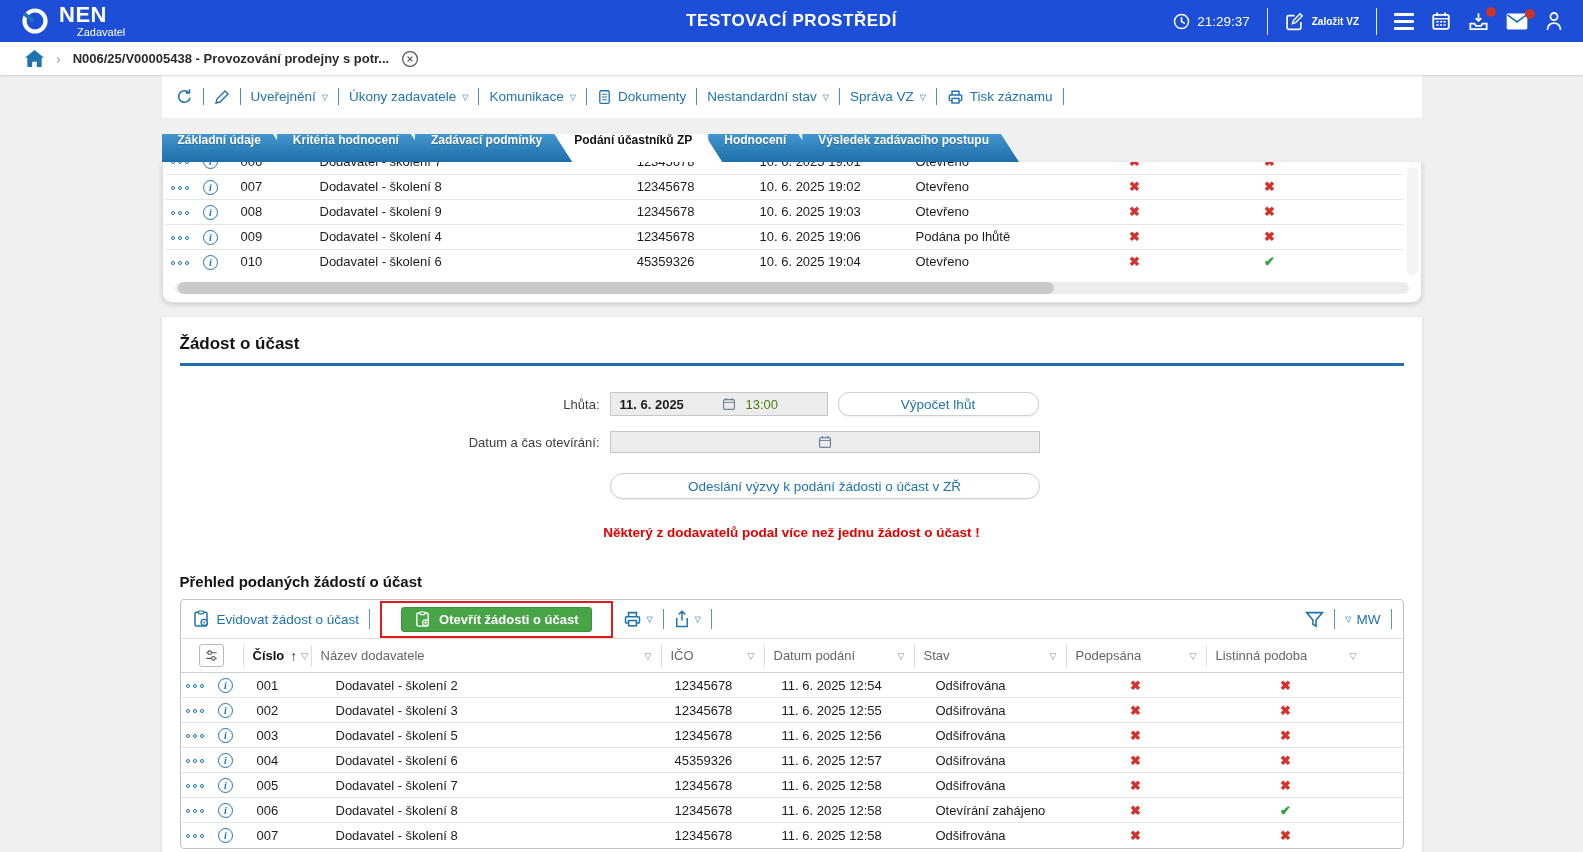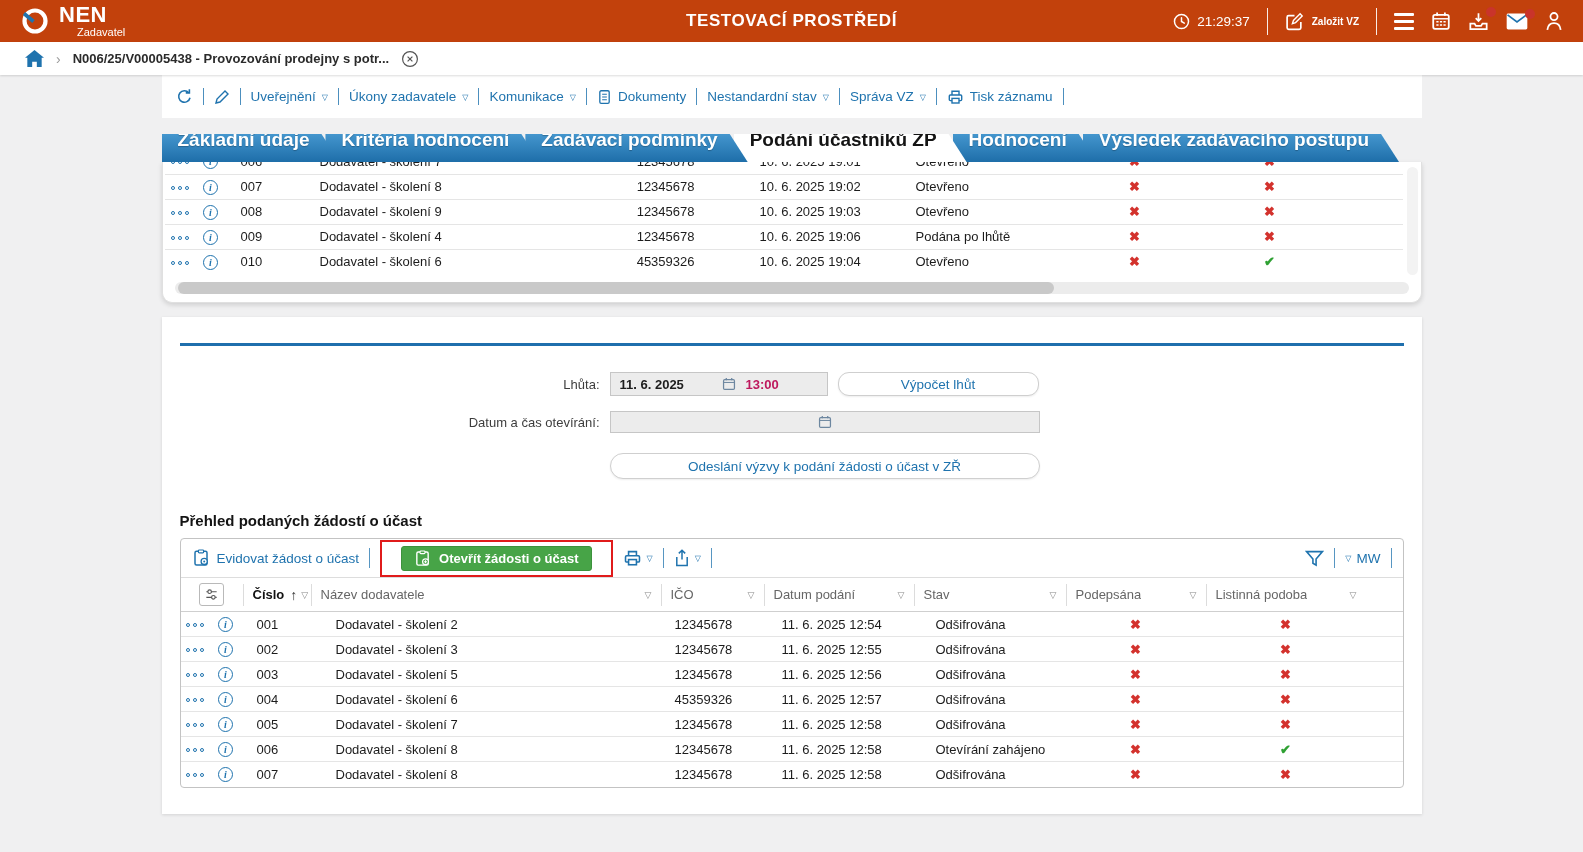--- a/index.html
+++ b/index.html
@@ -1,21 +1,21 @@
 <!DOCTYPE html>
 <html lang="cs"><head>
 <meta charset="utf-8">
 <title>NEN</title>
 <style>
   *{box-sizing:border-box;margin:0;padding:0}
   html,body{width:1583px;height:852px}
   body{background:#f0f0f1;font-family:"Liberation Sans",sans-serif;font-size:13px;color:#1c1c1c;overflow:hidden}
 
   
-  .topbar{height:42px;background:#c2410c;display:flex;align-items:center;color:#fff;padding:8px 20px;position:relative}
+  .topbar{height:42px;background:#1d4ed8;display:flex;align-items:center;color:#fff;padding:8px 20px;position:relative}
   .logo{display:flex;align-items:center;gap:9px;z-index:2}
   .brand-col{display:flex;flex-direction:column;line-height:1}
   .brand{font-size:22px;font-weight:bold;letter-spacing:.5px}
   .brand-sub{font-size:11px;margin:1px 0 0 18px}
   .env-title{position:absolute;left:0;right:0;text-align:center;font-size:17px;font-weight:bold;letter-spacing:.6px}
   .top-right{margin-left:auto;display:flex;align-items:center;gap:17px;z-index:2}
   .vdiv{width:1px;height:27px;background:rgba(255,255,255,.9)}
   .clock-grp{display:flex;align-items:center;gap:7px;font-size:13.5px}
   .zalozit{display:flex;align-items:center;gap:8px;font-size:10px;font-weight:bold;cursor:pointer}
   .top-ic{position:relative;display:flex;align-items:center;cursor:pointer}
@@ -31,21 +31,21 @@
   .page{width:1260px;margin:0 auto}
 
   
   .bar-toolbar{background:#fff;height:43px;display:flex;align-items:center;padding:0 14px;gap:10px}
   .tb-item{color:#1f73ae;font-size:13.5px;display:flex;align-items:center;gap:6px;cursor:pointer;white-space:nowrap}
   .caret{font-size:8px;color:#1f73ae;padding-top:1px}
   .tb-sep{width:1px;height:17px;background:#1f73ae;opacity:.8}
 
   
   .tabband{height:44px;display:flex;align-items:flex-end}
-  .tab{height:28px;display:flex;align-items:center;background:linear-gradient(180deg,#429never 0%);background:linear-gradient(180deg,#4496ce 0%,#1e6ea9 100%);color:#fff;font-weight:bold;font-size:19px;padding:0 30px 16px 16px;clip-path:polygon(0 0,calc(100% - 18px) 0,100% 100%,0 100%);margin-right:-14px;position:relative;cursor:pointer;white-space:nowrap;text-shadow:0 1px 1px rgba(0,0,0,.25)}
+  .tab{height:28px;display:flex;align-items:center;background:linear-gradient(180deg,#429never 0%);background:linear-gradient(180deg,#4496ce 0%,#1e6ea9 100%);color:#fff;font-weight:bold;font-size:12px;padding:0 30px 16px 16px;clip-path:polygon(0 0,calc(100% - 18px) 0,100% 100%,0 100%);margin-right:-14px;position:relative;cursor:pointer;white-space:nowrap;text-shadow:0 1px 1px rgba(0,0,0,.25)}
   .tab.active{background:#fff;color:#141414;text-shadow:none}
 
   
   .upper-card{background:#fff;border:1px solid #e0e0e0;border-top:none;border-radius:0 0 10px 10px;box-shadow:0 2px 5px rgba(0,0,0,.14);position:relative;padding:0 2px}
   .upper-clip{overflow:hidden;height:116px;margin-right:16px}
   .upper-clip table{margin-top:-13px}
   .vscroll{position:absolute;top:5px;right:3px;height:108px;width:11px;background:#f3f3f3;border-radius:6px}
   .hscroll{height:12px;background:#ececec;border-radius:6px;margin:4px 10px 8px;position:relative}
   .hthumb{position:absolute;left:3px;top:0;height:12px;width:71%;background:#c9c9c9;border-radius:6px}
 
@@ -72,21 +72,21 @@
 
   
   .card2{background:#fff;margin-top:14px;padding:17px 18px 26px;box-shadow:0 1px 3px rgba(0,0,0,.12)}
   .sec-title{font-size:17px;font-weight:bold;color:#141414}
   .sec-rule{height:3px;background:#1f6fad;margin-top:9px}
   .form{margin-top:26px}
   .frow{display:flex;align-items:center;margin-bottom:15px}
   .flabel{width:430px;text-align:right;padding-right:10px;color:#3d3d3d}
   .lhuta-field{width:218px;height:24px;background:#ececec;border:1px solid #c6c6c6;display:flex;align-items:center;padding:0 9px;gap:10px;cursor:pointer}
   .lhuta-date{font-weight:bold;width:92px;color:#1d1d1d}
-  .lhuta-time{font-weight:bold;color:#be185d}
+  .lhuta-time{font-weight:normal;color:#4d7c0f}
   .btn-white{border:1px solid #cfcfcf;background:#fff;color:#1f73ae;display:flex;align-items:center;justify-content:center;cursor:pointer;box-shadow:0 1px 2px rgba(0,0,0,.07);font-size:13.5px}
   .vypocet{margin-left:10px;width:201px;height:24px;border-radius:11px}
   .datum-field{width:430px;height:22px;background:#ececec;border:1px solid #c6c6c6;display:flex;align-items:center;justify-content:center;cursor:pointer}
   .odeslani{width:430px;height:26px;border-radius:13px;margin-top:5px}
   .warning{text-align:center;color:#e60000;font-weight:bold;font-size:13.5px;margin-top:26px}
   .prehled-title{font-size:15px;font-weight:bold;margin-top:33px;color:#141414}
 
   .grid-card{border:1px solid #c3c3c3;border-radius:4px;margin-top:9px;overflow:hidden;background:#fff}
   .grid-toolbar{height:38px;display:flex;align-items:center;padding:0 11px;gap:10px}
   .blue-link{color:#1f73ae;display:flex;align-items:center;gap:7px;cursor:pointer;font-size:13.5px}
@@ -374,20 +374,21 @@
           </tbody>
       </table>
     </div>
     <div class="vscroll"></div>
     <div class="hscroll">
         <div class="hthumb"></div>
       </div>
   </div>
 
   <div class="card2">
+    <div class="sec-title">Žádost o účast</div>
     <div class="sec-rule"></div>
 
     <div class="form">
       <div class="frow">
         <span class="flabel">Lhůta:</span>
         <span class="lhuta-field">
           <span class="lhuta-date">11. 6. 2025</span>
           <span>
             <svg width="14" height="14" viewBox="0 0 18 18">
                 <rect x="2" y="3.5" width="14" height="12.5" rx="1.5" fill="none" stroke="#6d87a0" stroke-width="1.6"></rect>
@@ -410,20 +411,21 @@
               </svg>
           </span>
         </span>
       </div>
       <div class="frow">
         <span class="flabel"></span>
         <span class="btn-white odeslani">Odeslání výzvy k podání žádosti o účast v ZŘ</span>
       </div>
     </div>
 
+    <div class="warning">Některý z dodavatelů podal více než jednu žádost o účast !</div>
 
     <div class="prehled-title">Přehled podaných žádostí o účast</div>
 
     <div class="grid-card">
       <div class="grid-toolbar">
         <span class="blue-link">
           <span>
             <svg width="18" height="18" viewBox="0 0 18 18">
                 <rect x="3" y="2.2" width="12" height="13.8" rx="1.5" fill="none" stroke="#1f73ae" stroke-width="1.5"></rect>
                 <rect x="6.4" y="1" width="5.2" height="2.8" rx="0.8" fill="#fff" stroke="#1f73ae" stroke-width="1.2"></rect>

